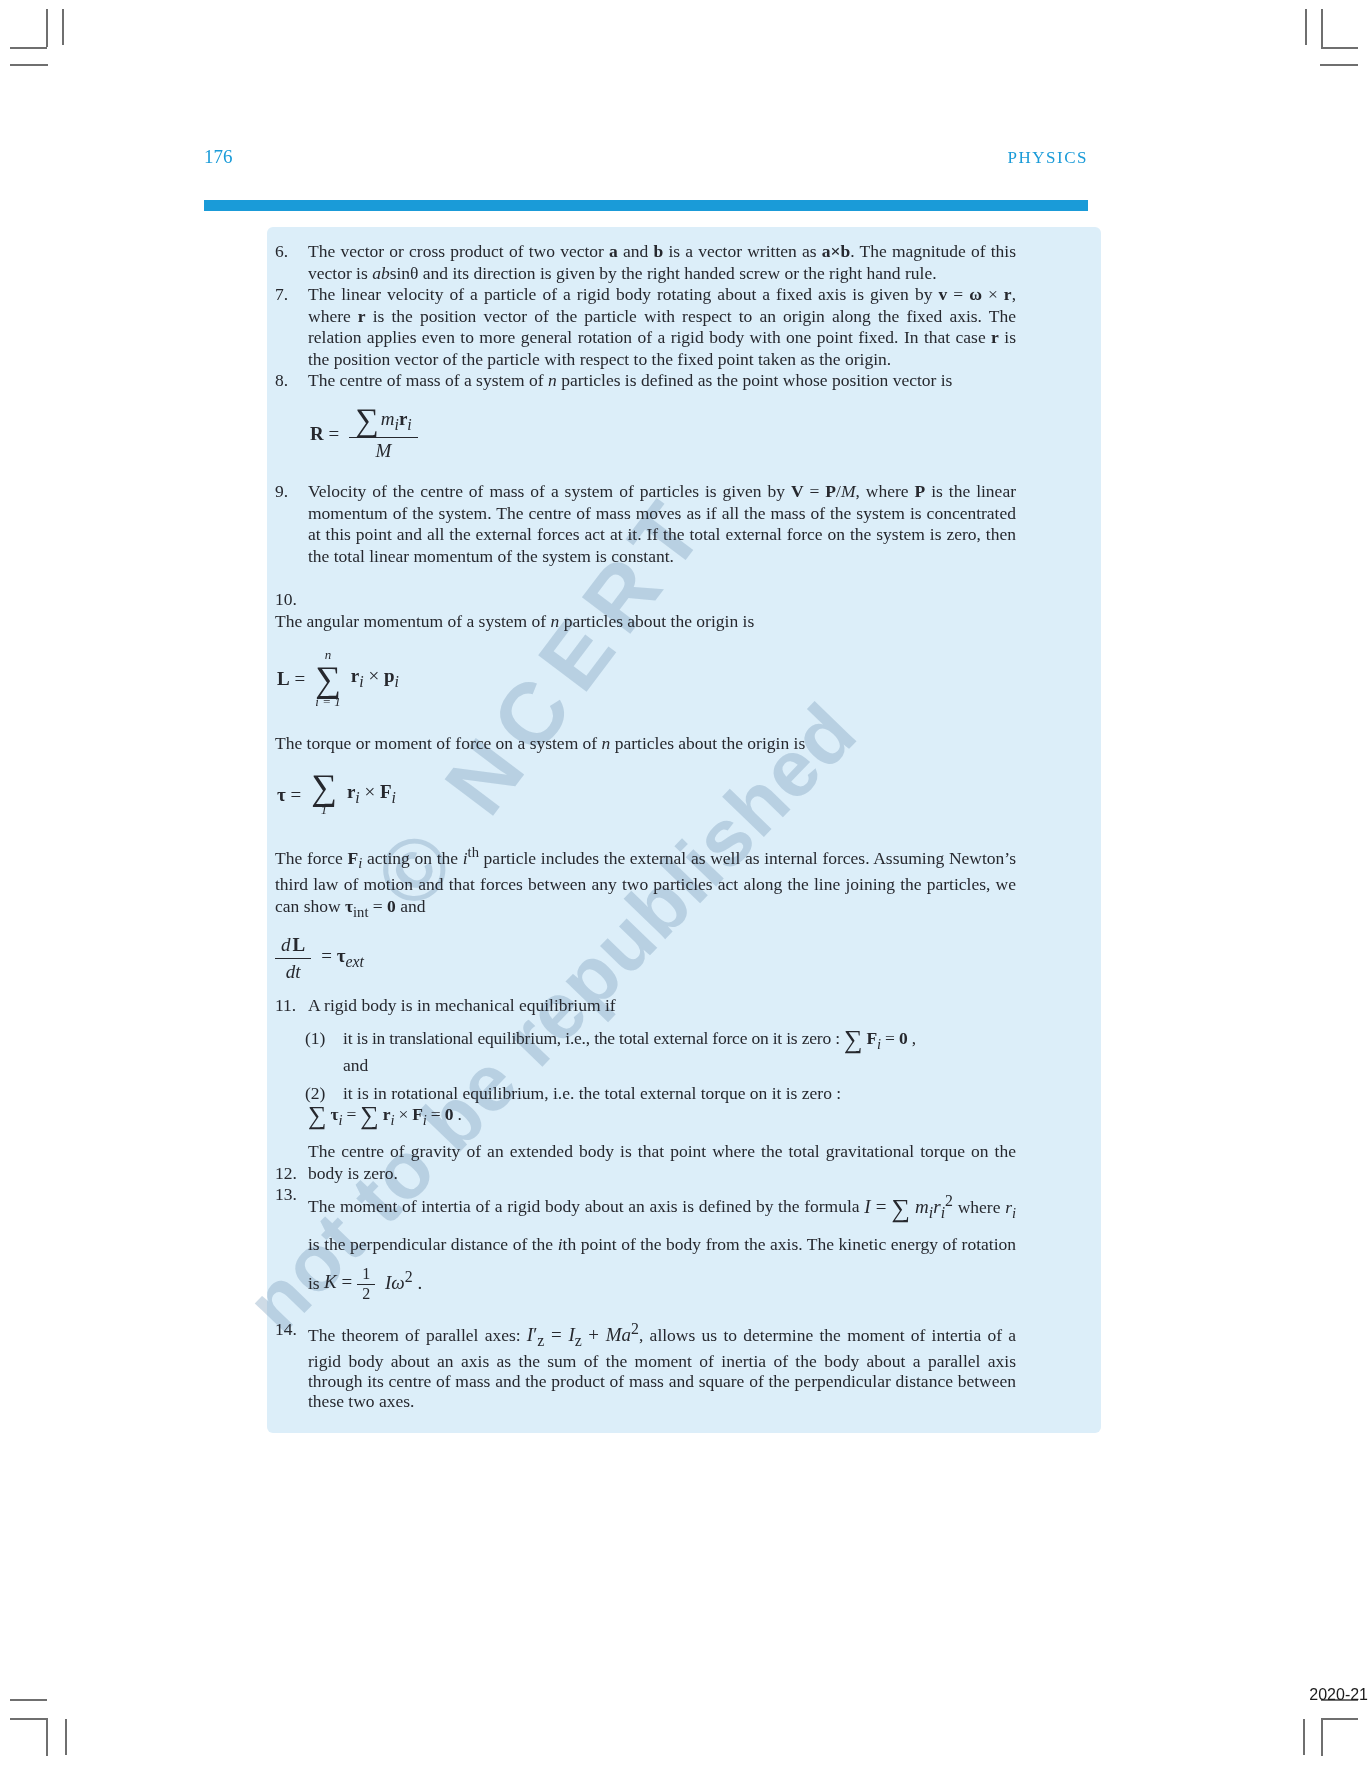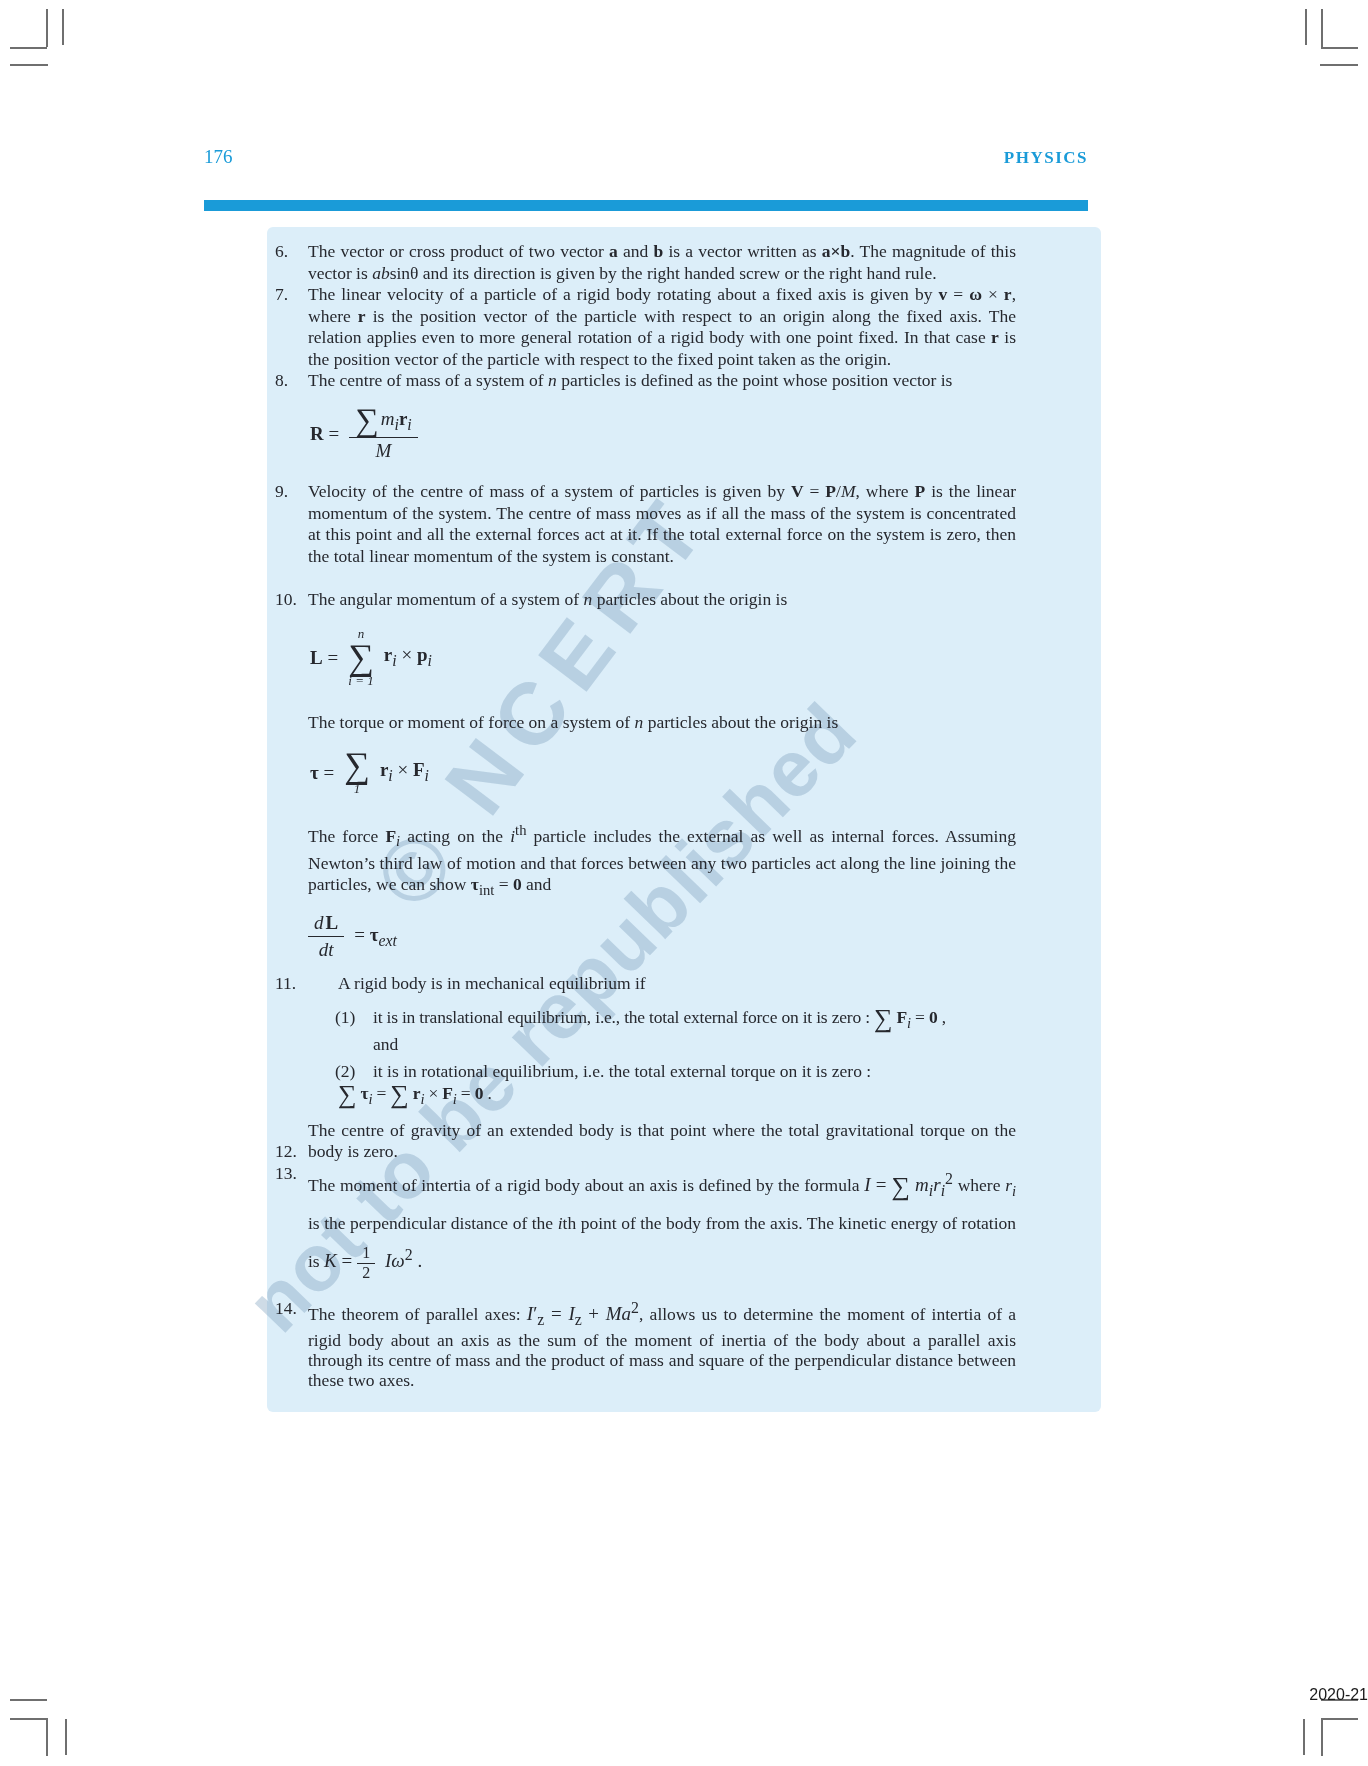--- a/index.html
+++ b/index.html
@@ -4,32 +4,32 @@
 <style>
   html,body{margin:0;padding:0;background:#ffffff;}
   .page{position:relative;width:1368px;height:1766px;background:#ffffff;overflow:hidden;
         font-family:"Liberation Serif","DejaVu Serif",serif;color:#26282e;}
   
   .cm{position:absolute;background:#6f6f6f;}
   
   .header{position:absolute;left:204px;top:146px;width:884px;display:flex;
           justify-content:space-between;align-items:flex-end;}
   .page-num{font-size:19px;color:#1a9bd8;}
-  .subject{font-size:17px;color:#1a9bd8;letter-spacing:1.5px;font-weight:bold;}
+  .subject{font-size:17px;color:#1a9bd8;letter-spacing:1.5px;}
   .header-bar{position:absolute;left:204px;top:200px;width:884px;height:11px;background:#1a9bd8;}
   
   .box{position:absolute;left:267px;top:227px;width:834px;box-sizing:border-box;
        padding:14px 85px 22px 8px;background:#dceef9;border-radius:6px;}
   .box-inner{position:relative;z-index:2;font-size:17.5px;line-height:21.5px;}
   .item{display:flex;}
   .item>.num{width:33px;flex:none;}
   .item>.body{flex:1;text-align:justify;}
   .item p{margin:0;}
-  #item10{margin-top:22px;}
-  #item11{margin-top:4px;gap:30px;}
+  #item10{margin-top:22px;flex-direction:column;}
+  #item11{margin-top:4px;}
   #item12{margin-top:10px;align-items:flex-end;}
   #item13{}
   #item13 .body{line-height:32px;}
   #item14{margin-top:16px;}
   #item14 .body{line-height:20px;}
   
   .formula{display:flex;align-items:center;gap:10px;font-size:19px;}
   .f-com{margin:14px 0 20px 2px;}
   .f-ang{margin:16px 0 24px 2px;}
   .f-torque{margin:16px 0 24px 2px;}

